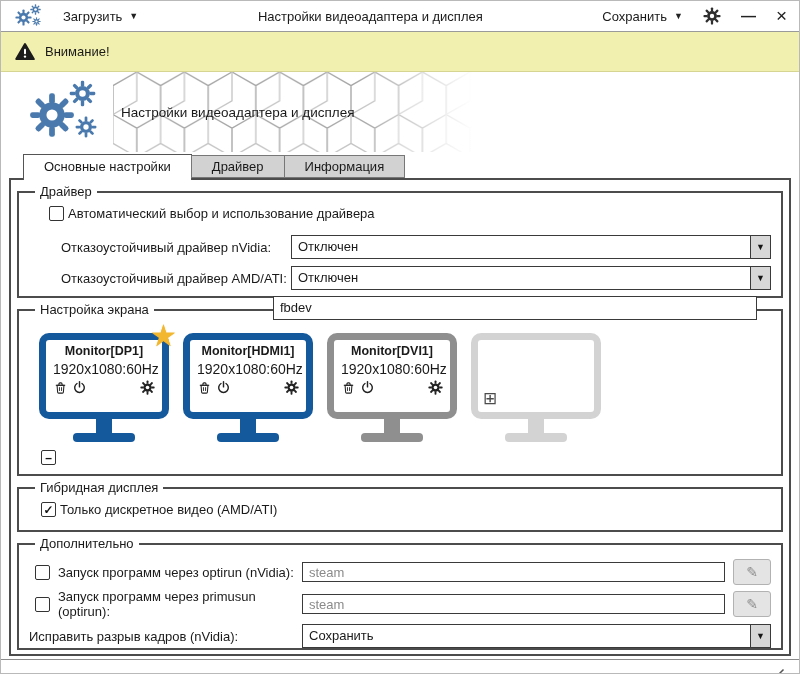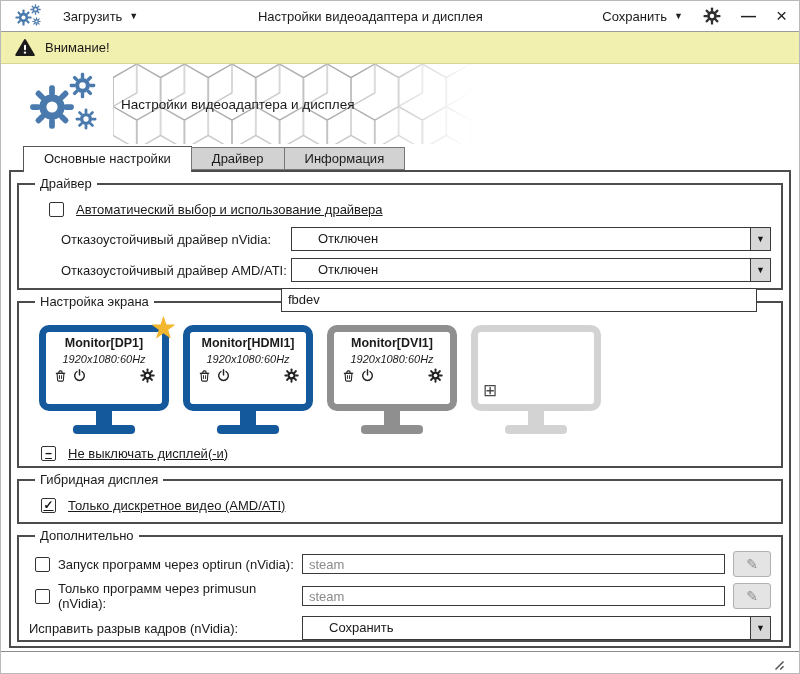--- a/index.html
+++ b/index.html
@@ -16,21 +16,21 @@
   .gearlogo .g-sml { width:9px;  height:9px;  left:17px; top:14px; }
   .menu-btn { display:flex; align-items:center; gap:7px; margin-left:18px; cursor:default; }
   .menu-arrow { font-size:9px; color:#222; }
   .tb-title { flex:1; text-align:center; font-size:13px; }
   .tb-right { display:flex; align-items:center; gap:20px; }
   .tb-gear { width:18px; height:18px; color:#2e2e2e; }
   .tb-min { font-weight:bold; font-size:15px; line-height:10px; color:#222; }
   .tb-close { font-size:19px; line-height:16px; color:#222; }
 
   
-  .warnbar { height:32px; background:#f1f0ae; display:flex; align-items:center; padding:0 14px; border-bottom:1px solid #d6d592; }
+  .warnbar { height:40px; background:#f1f0ae; display:flex; align-items:center; padding:0 14px; border-bottom:1px solid #d6d592; }
   .warn-icon { width:20px; height:20px; margin-right:10px; }
 
   
   .header { position:relative; height:80px; background:#fff; }
   .hexbg { position:absolute; left:112px; top:0; }
   .applogo { position:absolute; left:26px; top:6px; width:90px; height:70px; color:#4a7aad; }
   .applogo svg { position:absolute; }
   .applogo .g-big { width:46px; height:46px; left:2px; top:14px; }
   .applogo .g-med { width:27px; height:27px; left:42px; top:2px; }
   .applogo .g-sml { width:22px; height:22px; left:48px; top:38px; }
@@ -43,41 +43,41 @@
 
   
   .mainpanel { margin:0 8px; height:478px; border:2px solid #4c4c4c; background:#fff; display:flex; flex-direction:column; position:relative; z-index:1; }
   fieldset { border:2px solid #4c4c4c; margin:4px 6px 0 6px; padding:2px 10px 6px 10px; }
   legend { padding:0 5px; margin-left:6px; font-size:13px; }
   .fs-driver { height:114px; position:relative; z-index:6; }
   .fs-screen { height:174px; }
   .fs-hybrid { height:52px; }
   .fs-extra  { height:114px; }
 
-  .chkrow { display:flex; align-items:center; gap:12px; margin:5px 0 0 20px; height:22px;text-decoration:underline; }
+  .chkrow { display:flex; align-items:flex-start; gap:4px; margin:5px 0 0 20px; height:22px; }
   .checkbox { width:15px; height:15px; border:1px solid #333; background:#fff; border-radius:2px; display:flex; align-items:center; justify-content:center; font-size:12px; font-weight:bold; color:#111; flex:0 0 auto; }
   .checkbox span { line-height:1; }
 
   .fieldrow { display:flex; align-items:center; margin-top:7px; position:relative;margin-left:32px; }
   .fieldrow .flabel { width:230px; flex:0 0 auto; }
-  .combobox { flex:1; height:24px; border:1px solid #3a3a3a; background:#fff; display:flex; align-items:stretch; cursor:default;padding-left:20px; }
+  .combobox { flex:1; height:24px; border:1px solid #3a3a3a; background:#fff; display:flex; align-items:stretch; cursor:default; }
   .combobox .cb-val { flex:1; padding:3px 6px; font-size:13px; overflow:hidden; white-space:nowrap; }
   .cb-btn { width:20px; background:#d7d7d7; border-left:1px solid #3a3a3a; display:flex; align-items:center; justify-content:center; font-size:9px; color:#161616; }
-  .droplist { position:absolute; left:220px; right:14px; top:30px; background:#fff; border:1px solid #3a3a3a; z-index:30; }
+  .droplist { position:absolute; left:212px; right:14px; top:30px; background:#fff; border:1px solid #3a3a3a; z-index:30; }
   .dropitem { height:22px; line-height:22px; padding:0 6px; background:#fff; }
 
   
   .monrow { display:flex; gap:14px; margin:14px 0 0 10px; }
   .moncard { width:130px; position:relative; }
   .mon-frame { height:86px; border:7px solid; border-radius:10px; background:#fff; padding:2px 7px 0 7px; }
   .moncard.blue .mon-frame { border-color:#15599d; }
   .moncard.gray .mon-frame { border-color:#8f8f8f; }
   .moncard.empty .mon-frame { border-color:#d3d3d3; position:relative; }
   .mon-name { font-weight:bold; font-size:12.5px; text-align:center; margin-top:2px; white-space:nowrap; }
-  .mon-res { font-size:11px; text-align:center; margin-top:3px; white-space:nowrap;font-style:italic; }
+  .mon-res { font-size:14px; text-align:center; margin-top:3px; white-space:nowrap; }
   .mon-icons { display:flex; align-items:center; gap:4px; margin-top:3px; color:#222; }
   .mon-icons svg { width:15px; height:15px; }
   .mon-icons .right { margin-left:auto; }
   .stand-neck { width:16px; height:14px; margin:0 auto; }
   .stand-base { width:62px; height:9px; border-radius:4px; margin:0 auto; }
   .moncard.blue .stand-neck,.moncard.blue .stand-base { background:#15599d; }
   .moncard.gray .stand-neck,.moncard.gray .stand-base { background:#8f8f8f; }
   .moncard.empty .stand-neck,.moncard.empty .stand-base { background:#d3d3d3; }
   .star { position:absolute; top:-15px; right:-8px; font-size:30px; color:#f2b72e; z-index:4; text-shadow:0 0 1px #e8a81c; }
   .plusbox { position:absolute; left:5px; bottom:5px; font-size:17px; color:#4c4c4c; line-height:1; }
@@ -308,21 +308,20 @@
           </div>
           <div class="stand-neck"></div>
           <div class="stand-base"></div>
         </div>
 
       </div>
       <div class="chkrow" style="margin-left:12px; margin-top:8px;">
         <div class="checkbox">
             <span>–</span>
           </div>
-        <span>Не выключать дисплей(-и)</span>
       </div>
     </fieldset>
 
     <fieldset class="fs-hybrid">
       <legend>Гибридная дисплея</legend>
       <div class="chkrow" style="margin-left:12px;">
         <div class="checkbox">
             <span>✓</span>
           </div>
         <span>Только дискретное видео (AMD/ATI)</span>
@@ -336,21 +335,21 @@
         <div class="checkbox"></div>
         <span class="exlabel">Запуск программ через optirun (nVidia):</span>
         <input class="textinput" placeholder="steam" style="">
         <div class="editbtn">
             <span>✎</span>
           </div>
       </div>
 
       <div class="exrow">
         <div class="checkbox"></div>
-        <span class="exlabel">Только программ через primusun (nVidia):</span>
+        <span class="exlabel">Запуск программ через primusun (optirun):</span>
         <input class="textinput" placeholder="steam" style="">
         <div class="editbtn">
             <span>✎</span>
           </div>
       </div>
 
       <div class="exrow">
         <span class="exlabel3">Исправить разрыв кадров (nVidia):</span>
         <div class="combobox">
           <span class="cb-val">Сохранить</span>

